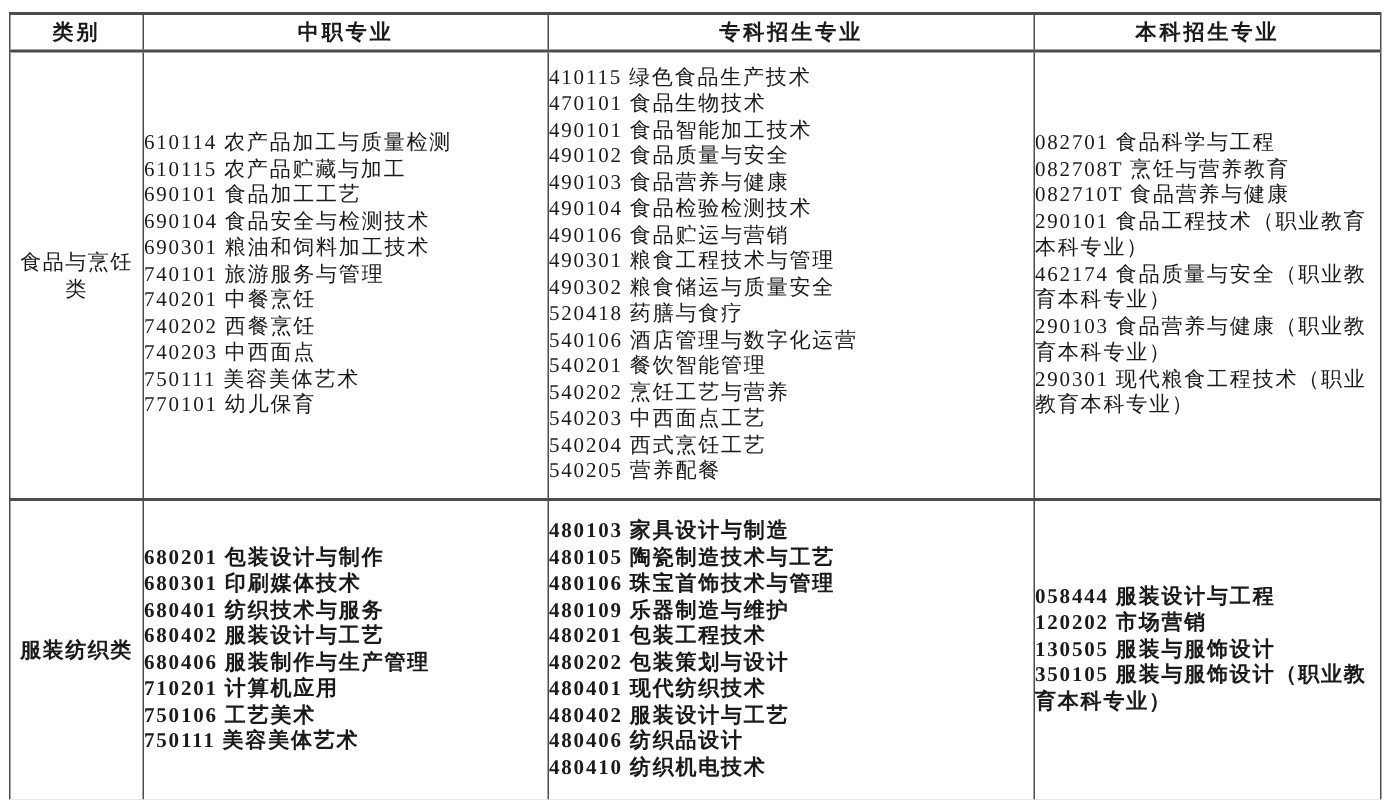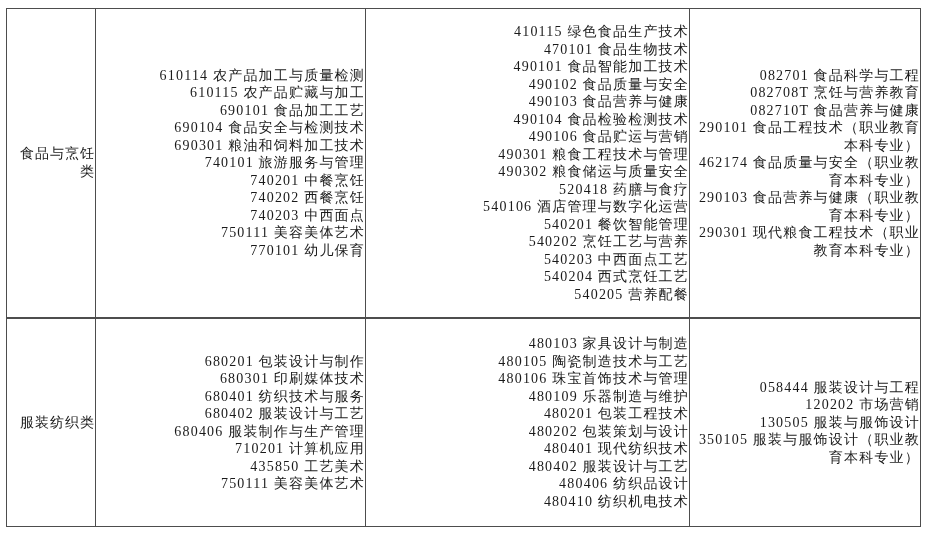--- a/index.html
+++ b/index.html
@@ -42,30 +42,30 @@
     height: 23px;
     font-size: 14px;
     font-weight: bold;
     text-align: center;
     vertical-align: middle;
     letter-spacing: 2px;
     border-top: 2px solid #4d4d4d;
     border-bottom: 2px solid #4d4d4d;
   }
   tr.row-food td { height: 297px; }
-  tr.row-textile td { height: 199px; border-top: 2px solid #4d4d4d; }
+  tr.row-textile td { height: 199px; border-top: 2px solid #4d4d4d; font-weight: bold; }
   td.category-cell {
-    text-align: right;
+    text-align: center;
     vertical-align: middle;
     font-size: 14px;
     letter-spacing: 1px;
   }
   td.majors-cell {
     vertical-align: middle;
-    text-align: right;
+    text-align: left;
     font-size: 14px;
     line-height: 17.5px;
     letter-spacing: 1.2px;
     padding: 0 2px 0 3px;
     white-space: pre-line;
     word-break: break-all;
   }
   .col-category    { width: 89px; }
   .col-secondary   { width: 270px; }
   .col-college     { width: 324px; }
@@ -76,20 +76,26 @@
 
 <div class="page">
   <table class="majors-table">
     <colgroup>
       <col class="col-category">
       <col class="col-secondary">
       <col class="col-college">
       <col class="col-undergrad">
     </colgroup>
     <tbody>
+        <tr class="header-row">
+      <th>类别</th>
+      <th>中职专业</th>
+      <th>专科招生专业</th>
+      <th>本科招生专业</th>
+    </tr>
     <tr class="row-food">
       <td class="category-cell">食品与烹饪类</td>
       <td class="majors-cell">610114 农产品加工与质量检测
 610115 农产品贮藏与加工
 690101 食品加工工艺
 690104 食品安全与检测技术
 690301 粮油和饲料加工技术
 740101 旅游服务与管理
 740201 中餐烹饪
 740202 西餐烹饪
@@ -121,21 +127,21 @@
 290301 现代粮食工程技术（职业教育本科专业）</td>
     </tr>
     <tr class="row-textile">
       <td class="category-cell">服装纺织类</td>
       <td class="majors-cell">680201 包装设计与制作
 680301 印刷媒体技术
 680401 纺织技术与服务
 680402 服装设计与工艺
 680406 服装制作与生产管理
 710201 计算机应用
-435850 工艺美术
+750106 工艺美术
 750111 美容美体艺术</td>
       <td class="majors-cell">480103 家具设计与制造
 480105 陶瓷制造技术与工艺
 480106 珠宝首饰技术与管理
 480109 乐器制造与维护
 480201 包装工程技术
 480202 包装策划与设计
 480401 现代纺织技术
 480402 服装设计与工艺
 480406 纺织品设计

